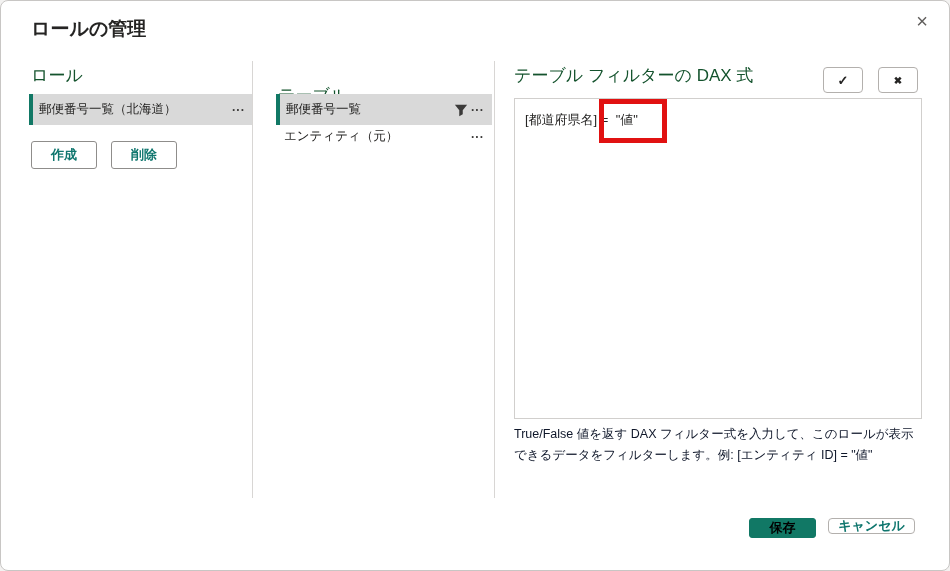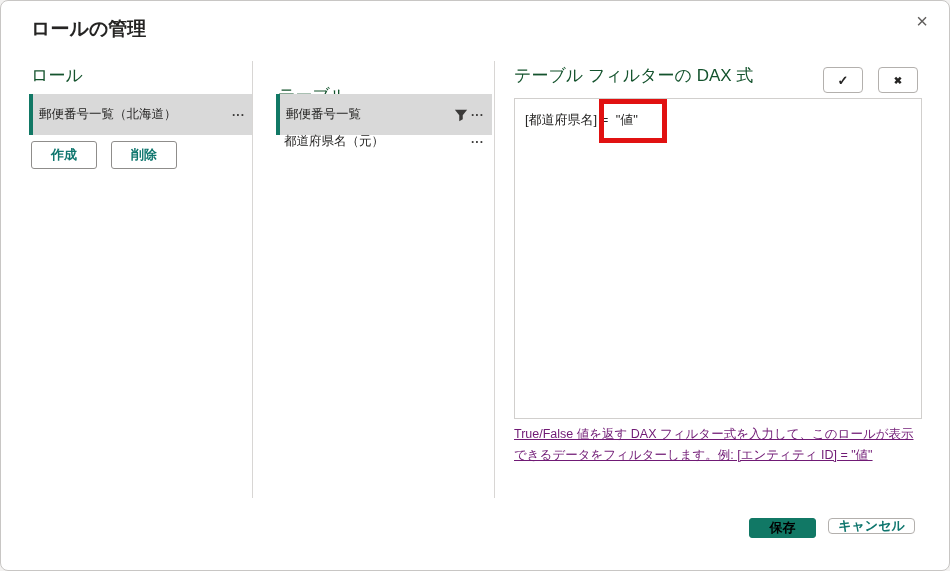--- a/index.html
+++ b/index.html
@@ -37,21 +37,21 @@
   .hdr-dax    { left: 513px; }
 
   .v-divider {
     position: absolute; top: 60px; width: 1px; height: 437px;
     background: #d8d6d4;
   }
   .div-1 { left: 251px; }
   .div-2 { left: 493px; }
 
   .list-item {
-    position: absolute; height: 41px;
+    position: absolute; height: 31px;
     display: flex; align-items: center;
     padding: 0 8px 0 8px;
     font-size: 12.5px; color: #252423;
     cursor: pointer;
   }
   .list-item.selected {
     background: #d9d9d9;
     border-left: 4px solid #117865;
     padding-left: 6px;
   }
@@ -93,21 +93,21 @@
     border: 1px solid #d1cfcd; background: #fff;
     font-size: 13px; color: #252423;
     padding: 12px 10px; white-space: pre; cursor: text;
   }
   .red-annotation {
     position: absolute; left: 598px; top: 98px; width: 68px; height: 44px;
     border: 5px solid #e11111; pointer-events: none;
   }
   .dax-help {
     position: absolute; left: 513px; top: 423px; width: 410px;
-    font-size: 12.5px; color: #701a75; line-height: 21px; text-decoration: underline;
+    font-size: 12.5px; color: #0f172a; line-height: 21px;
   }
   .btn-save {
     left: 748px; top: 517px; width: 67px; height: 20px;
     background: #117865; border: 1px solid #117865; color: #000000;
   }
   .btn-cancel {
     left: 827px; top: 517px; width: 87px; height: 16px;
     border: 1px solid #b3b0ad; border-radius: 4px;
   }
 </style>
@@ -137,21 +137,21 @@
     <span class="item-right">
       <span class="filter-icon">
         <svg viewBox="0 0 16 16" width="14" height="14">
             <path d="M1 2 h14 L10 8.2 v4.6 l-4 2.4 V8.2 Z" fill="#3b3a39"></path>
           </svg>
       </span>
       <span class="ellipsis">...</span>
     </span>
   </div>
   <div class="list-item tbl-item-2">
-    <span class="item-label">都道府県名（元）</span>
+    <span class="item-label">エンティティ（元）</span>
     <span class="item-right">
       <span class="ellipsis">...</span>
     </span>
   </div>
 
   <div class="v-divider div-2"></div>
 
   <div class="col-header hdr-dax">テーブル フィルターの DAX 式</div>
   <button class="mini-btn btn-validate">
     <span>✓</span>

